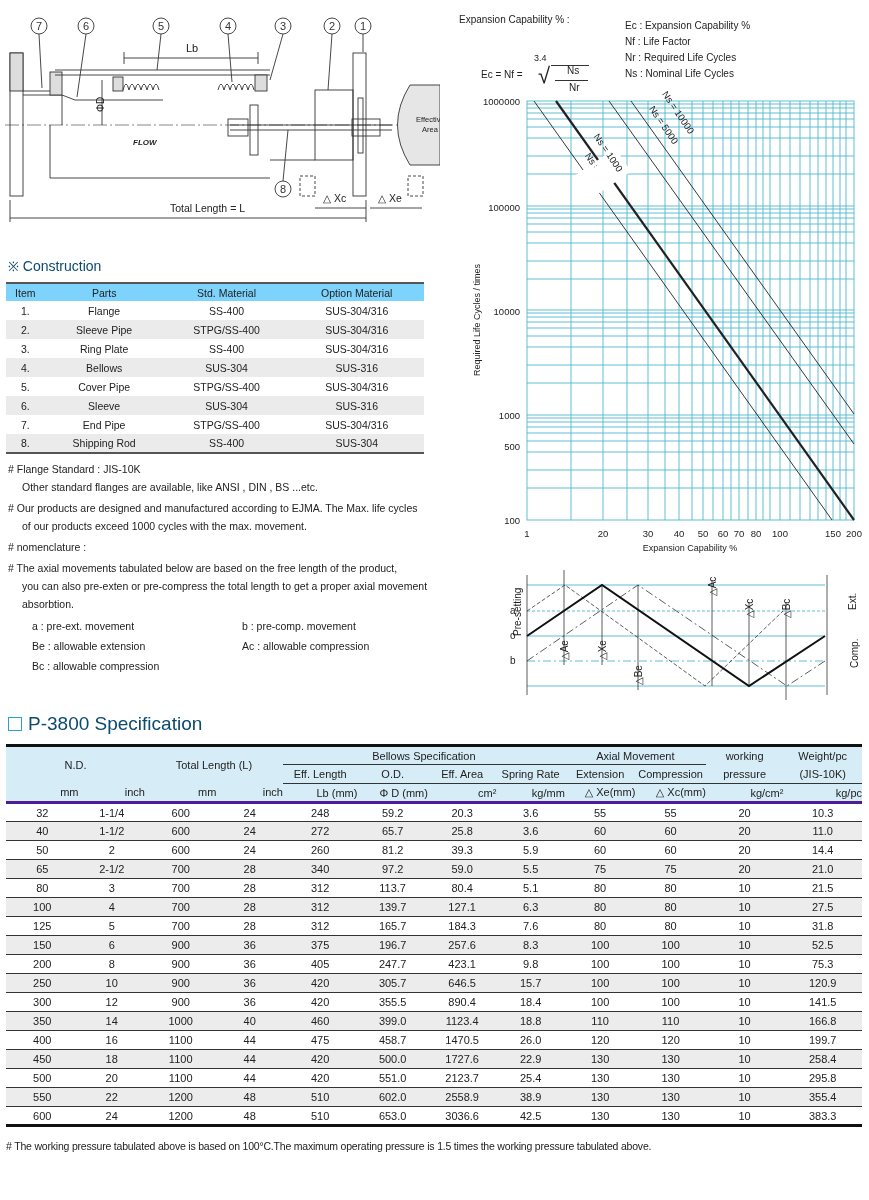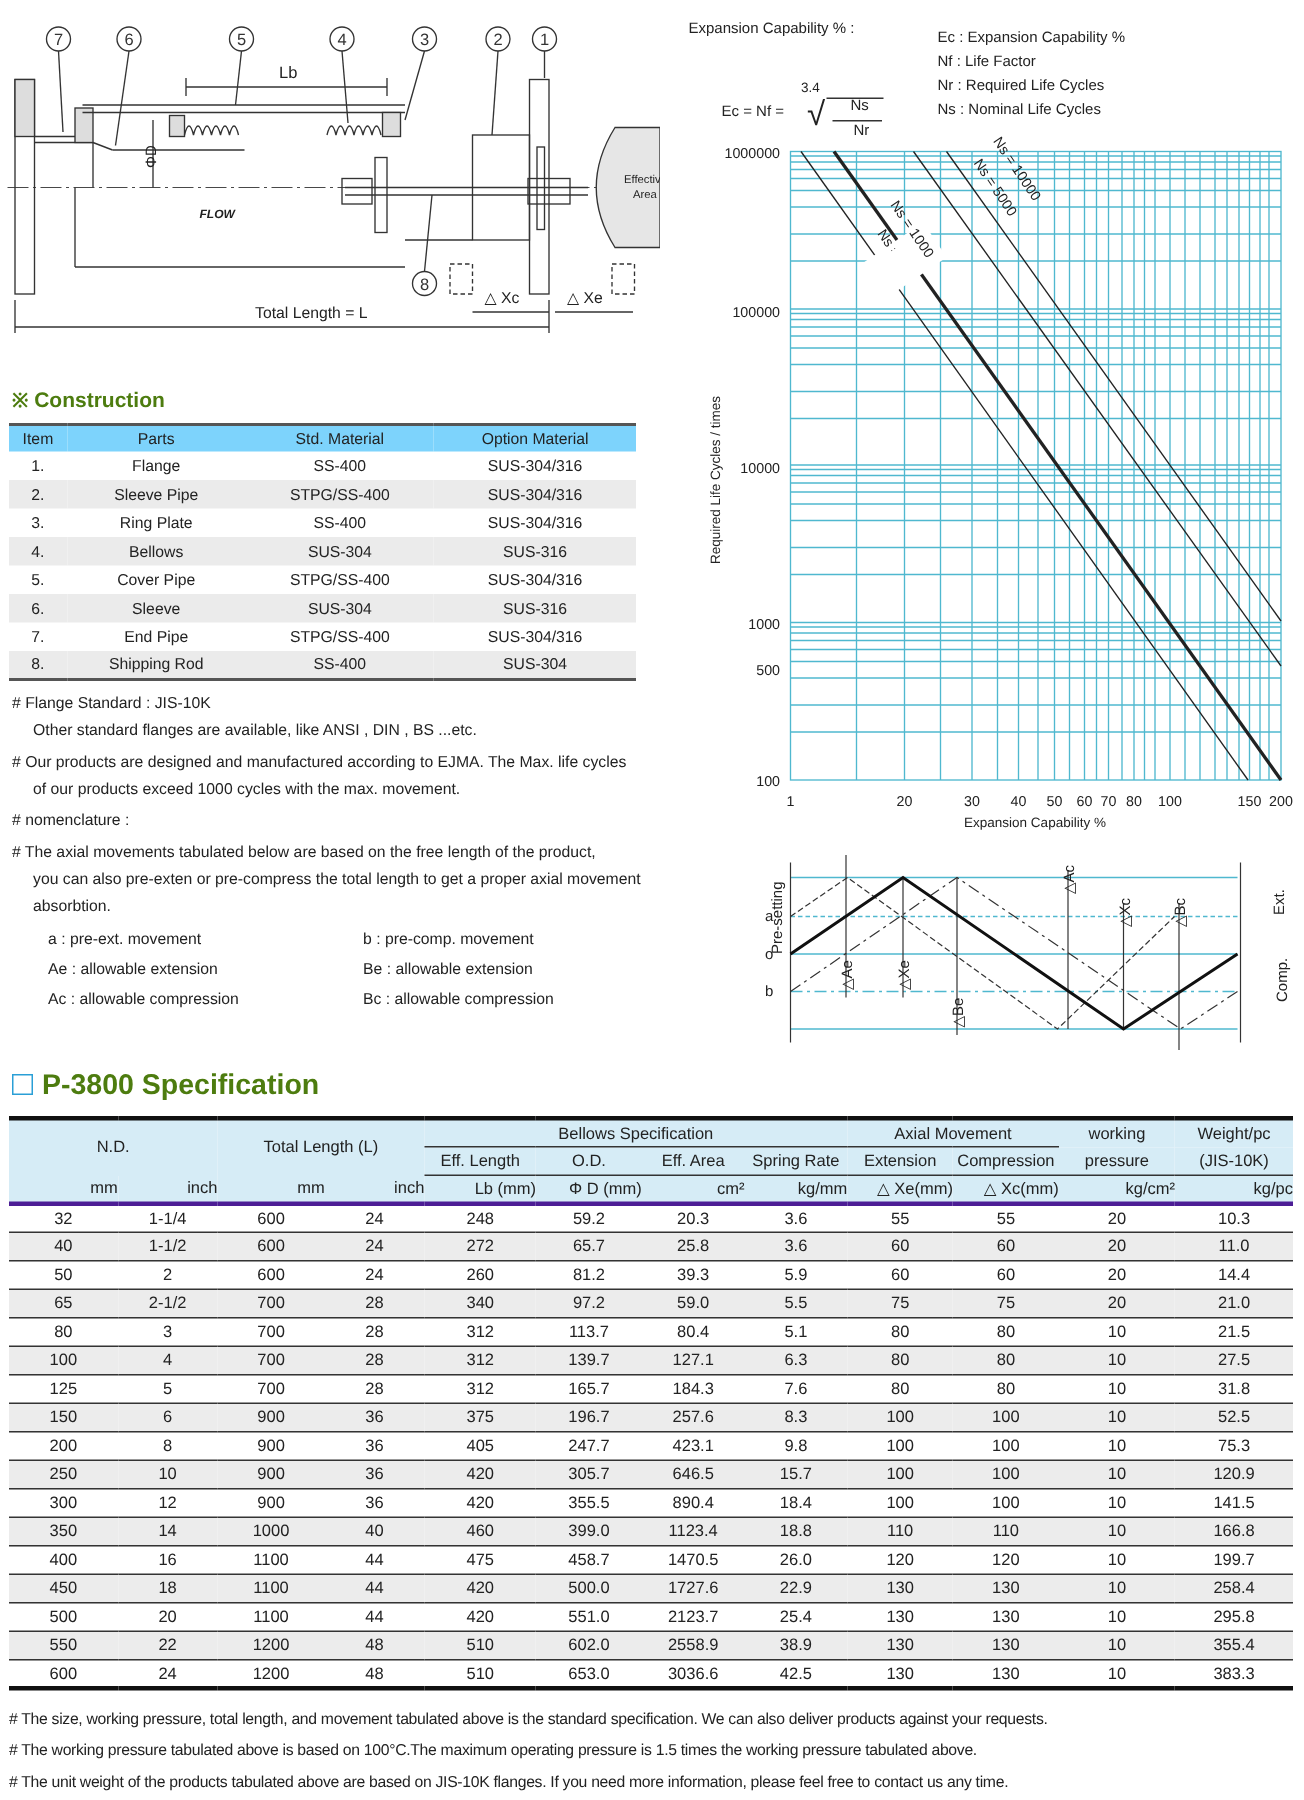--- a/index.html
+++ b/index.html
@@ -1,18 +1,18 @@
 <!DOCTYPE html>
 <html><head>
 <meta charset="utf-8">
 <style>
   * { box-sizing: border-box; margin: 0; padding: 0; }
   body { width: 869px; height: 1200px; background: #fff; font-family: "Liberation Sans", sans-serif; color: #222; position: relative; overflow: hidden; font-size: 11px; }
   .abs { position: absolute; }
-  .section-title { color: #4d7c0f; font-weight: bold; }
+  .section-title { color: #0c4a6e; font-weight: normal; }
   .construction-title { left: 8px; top: 257px; font-size: 14px; }
   .construction-title .mark { font-size: 13px; }
   table.cons { position: absolute; left: 6px; top: 282px; width: 418px; border-collapse: collapse; font-size: 10.5px; }
   table.cons th { background: #7dd3fc; font-weight: normal; height: 18px; border-top: 2px solid #555; }
   table.cons td { height: 19px; text-align: center; }
   table.cons tr:nth-child(even) td { background: #ebebeb; }
   table.cons tbody tr:last-child td { border-bottom: 2px solid #555; }
   .notes { left: 8px; top: 460px; width: 420px; font-size: 10.5px; line-height: 18px; }
   .notes p { margin-bottom: 3px; }
   .notes .ind { padding-left: 14px; }
@@ -366,21 +366,20 @@
 </table>
 
 <div class="abs notes">
   <p><span># Flange Standard  : JIS-10K</span><br><span class="ind">Other standard flanges are available, like ANSI , DIN , BS ...etc.</span></p>
   <p><span># Our products are designed and manufactured according to EJMA. The Max. life cycles</span><br><span class="ind">of our products exceed 1000 cycles with the max. movement.</span></p>
   <p># nomenclature :</p>
   <p><span># The axial movements tabulated below are based on the free length of the product,</span><br><span class="ind">you can also pre-exten or pre-compress the total length to get a proper axial movement</span><br><span class="ind">absorbtion.</span></p>
   <div class="nom">
     <span>a :  pre-ext. movement</span>
       <span>b : pre-comp. movement</span>
-    <span>Ae : allowable extension</span>
       <span>Be : allowable extension</span>
     <span>Ac : allowable compression</span>
       <span>Bc : allowable compression</span>
   </div>
 </div>
 
 <div class="abs section-title spec-title">
   <span class="box"></span><span>P-3800 Specification</span>
 </div>
 <table class="spec">
@@ -668,16 +667,14 @@
         <td>42.5</td>
         <td>130</td>
         <td>130</td>
         <td>10</td>
         <td>383.3</td>
       </tr>
     </tbody>
 </table>
 
 <div class="abs foot">
-  <div># The size, working pressure, total length, and movement tabulated above is the standard specification. We can also deliver products against your requests.</div>
   <div># The working pressure tabulated above is based on 100°C.The maximum operating pressure is 1.5 times the working pressure tabulated above.</div>
-  <div># The unit weight of the products tabulated above are based on JIS-10K flanges. If you need more information, please feel free to contact us any time.</div>
 </div>
 
 </body></html>

